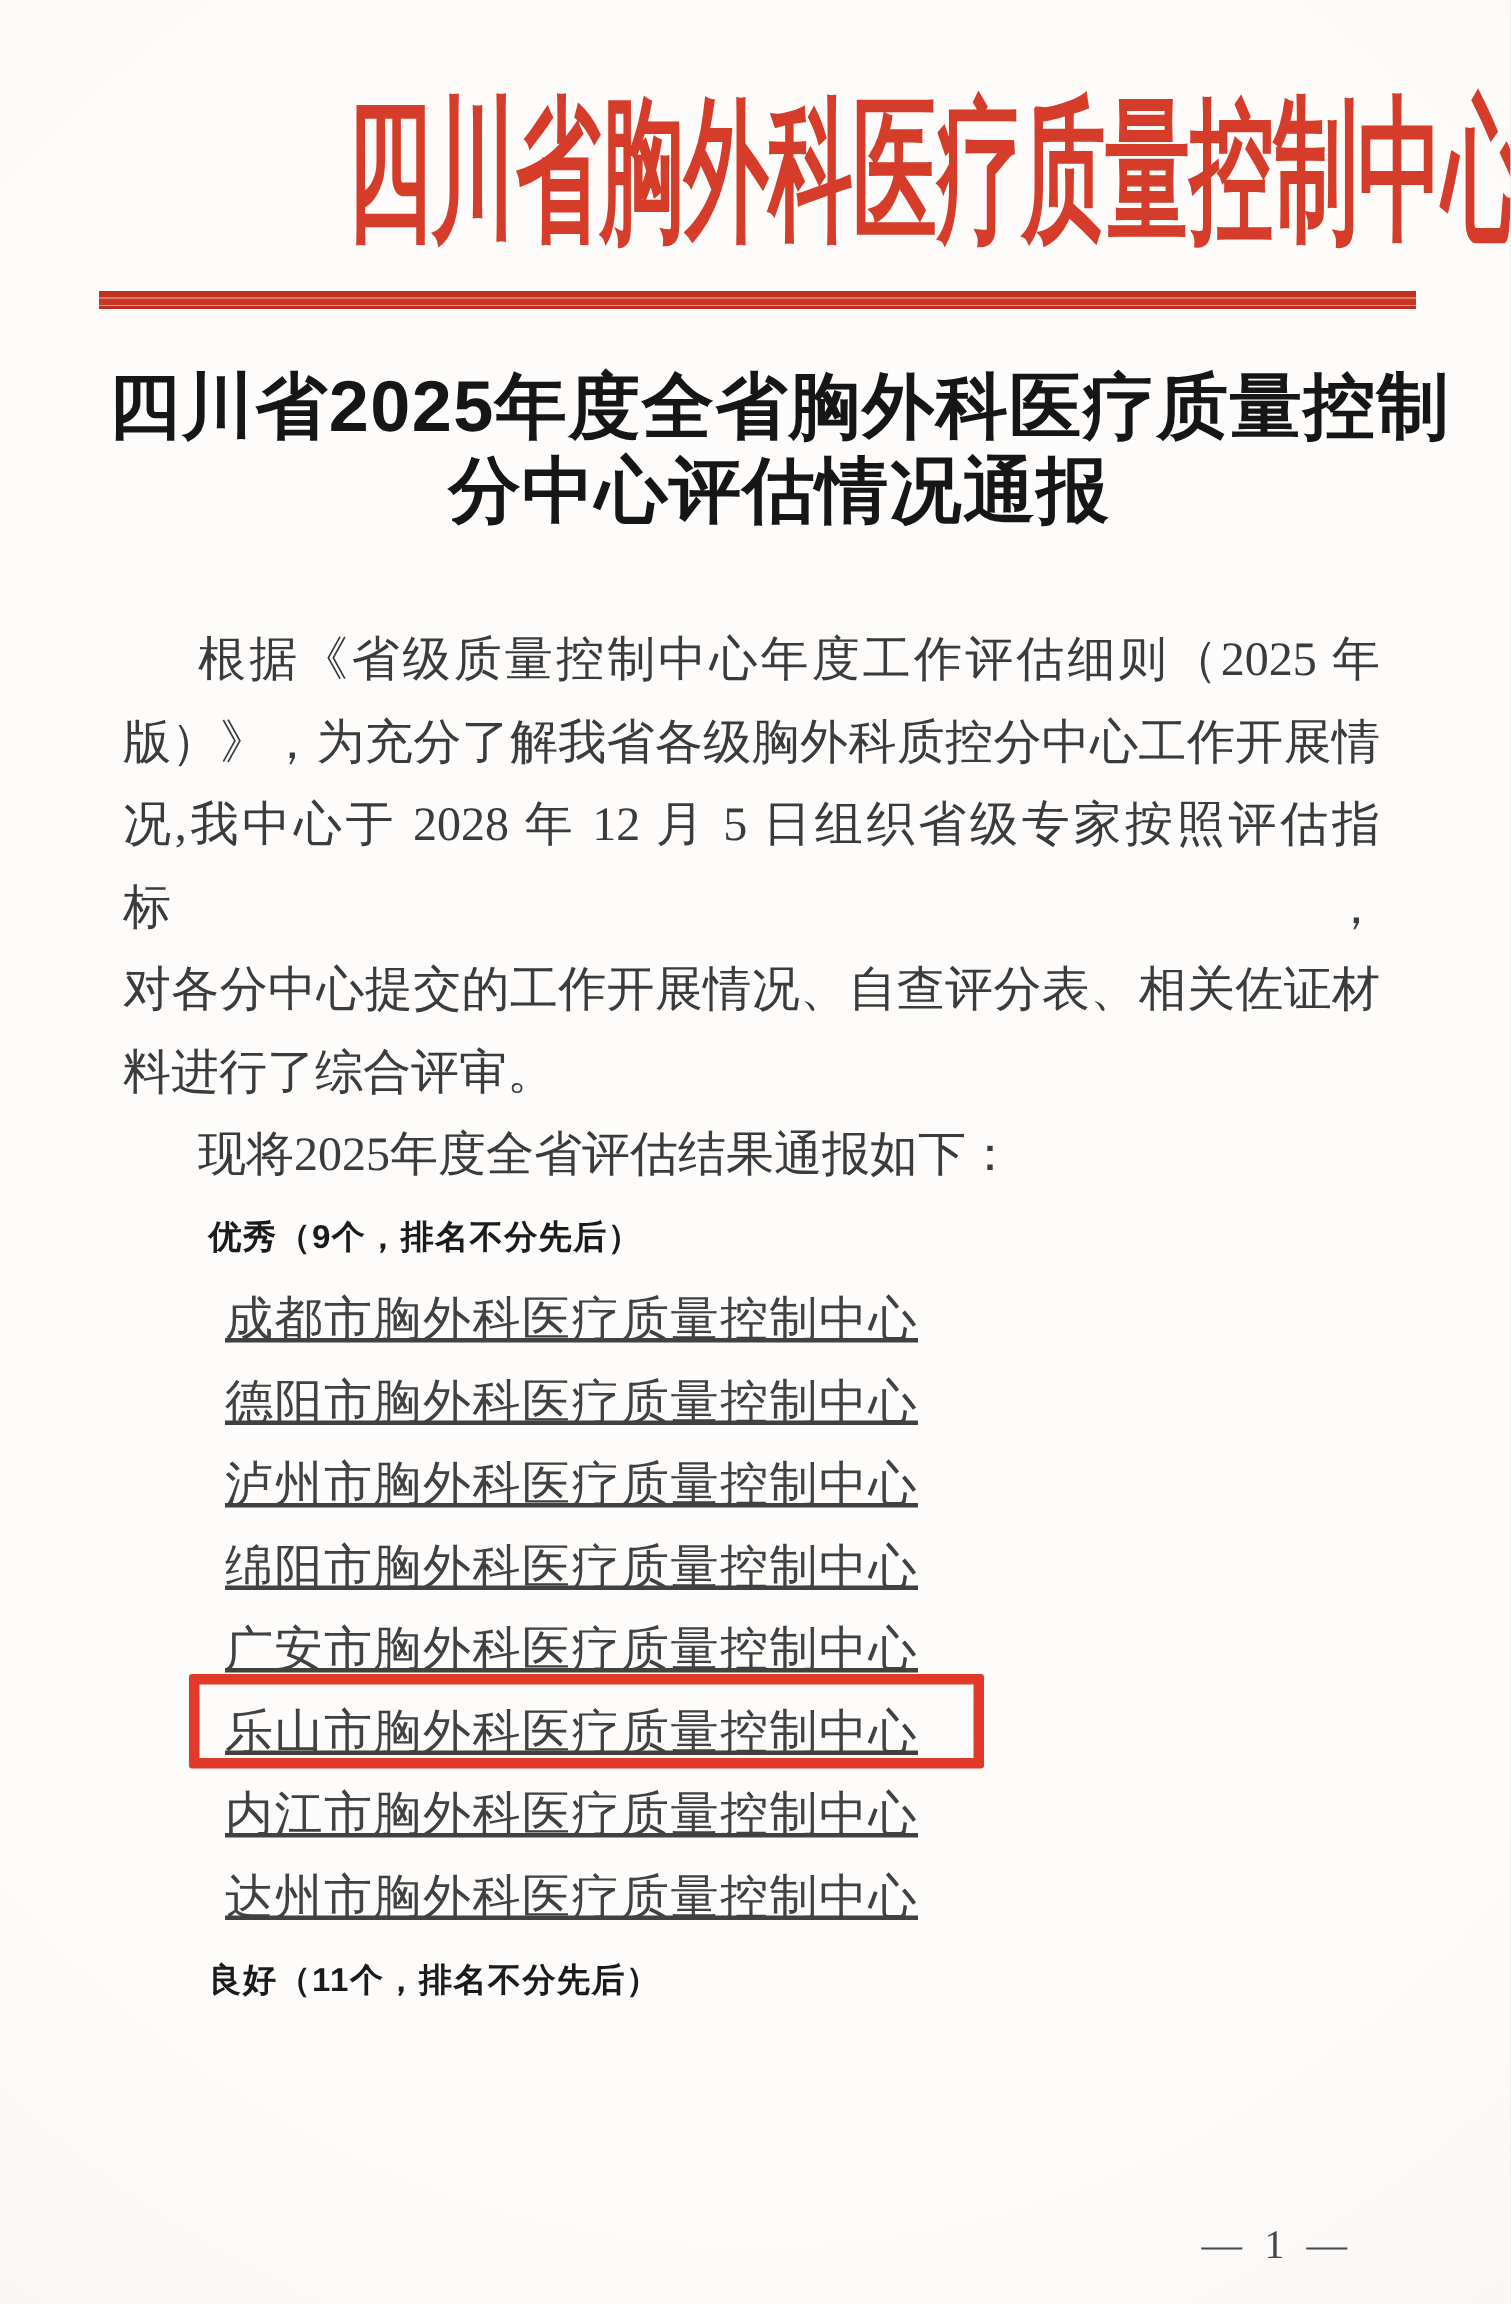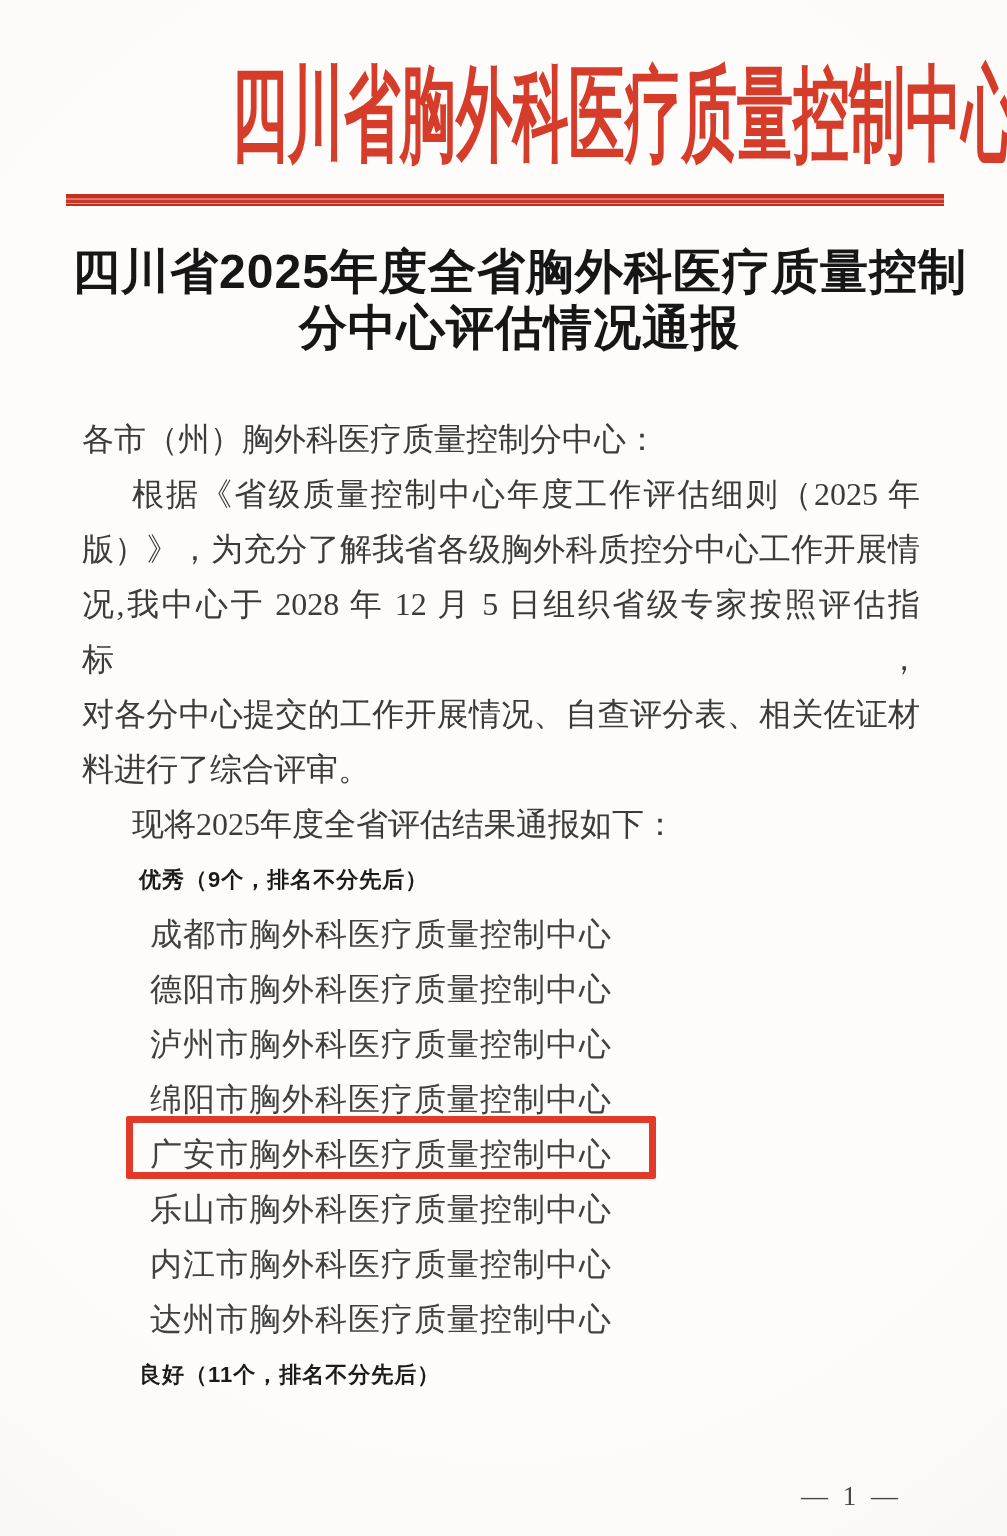--- a/index.html
+++ b/index.html
@@ -85,20 +85,21 @@
     font-weight: 700;
     font-size: 22px;
     color: #1b1b1b;
     padding-left: 57px;
     letter-spacing: 1px;
   }
   .center-item {
     padding-left: 68px;
     letter-spacing: 1px;
     color: #414141;
+    text-decoration: underline;
   }
 
   
   .highlight-box {
     position: absolute;
     left: 44px;
     top: 704px;
     width: 530px;
     height: 63px;
     border: 7px solid #e23a28;
@@ -128,21 +129,20 @@
 
   <div class="red-rule"></div>
 
   <div class="doc-title">
     <div>四川省2025年度全省胸外科医疗质量控制</div>
     <div>分中心评估情况通报</div>
   </div>
 
   <div class="content">
 
-    <div class="line">各市（州）胸外科医疗质量控制分中心：</div>
 
     <div class="line j indent">根据《省级质量控制中心年度工作评估细则（2025 年</div>
     <div class="line j">版）》，为充分了解我省各级胸外科质控分中心工作开展情</div>
     <div class="line j">况,我中心于 2028 年 12 月 5 日组织省级专家按照评估指标，</div>
     <div class="line j">对各分中心提交的工作开展情况、自查评分表、相关佐证材</div>
     <div class="line">料进行了综合评审。</div>
 
     <div class="line indent">现将2025年度全省评估结果通报如下：</div>
 
     <div class="line section-heading">优秀（9个，排名不分先后）</div>

